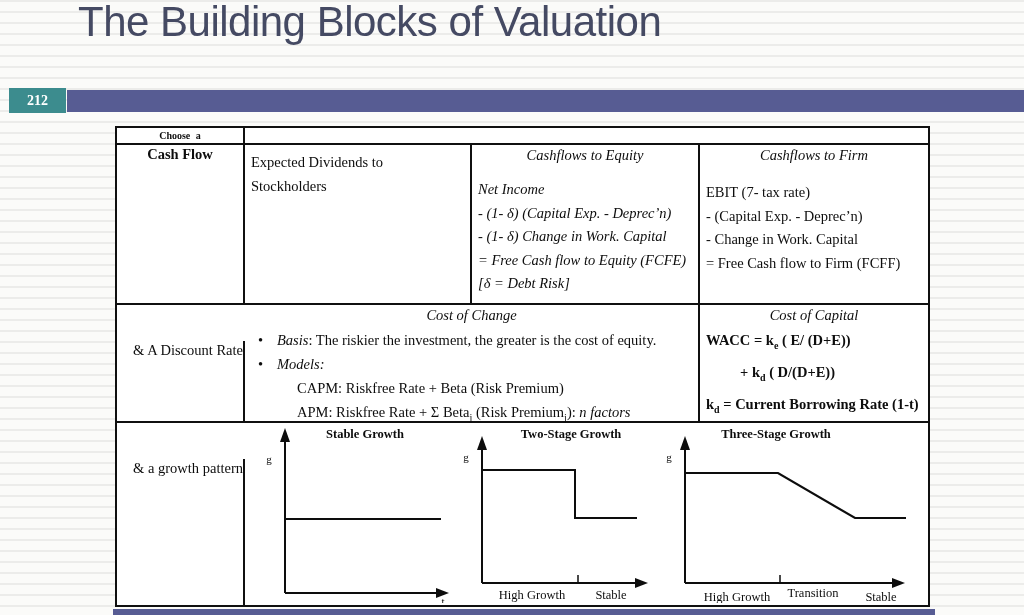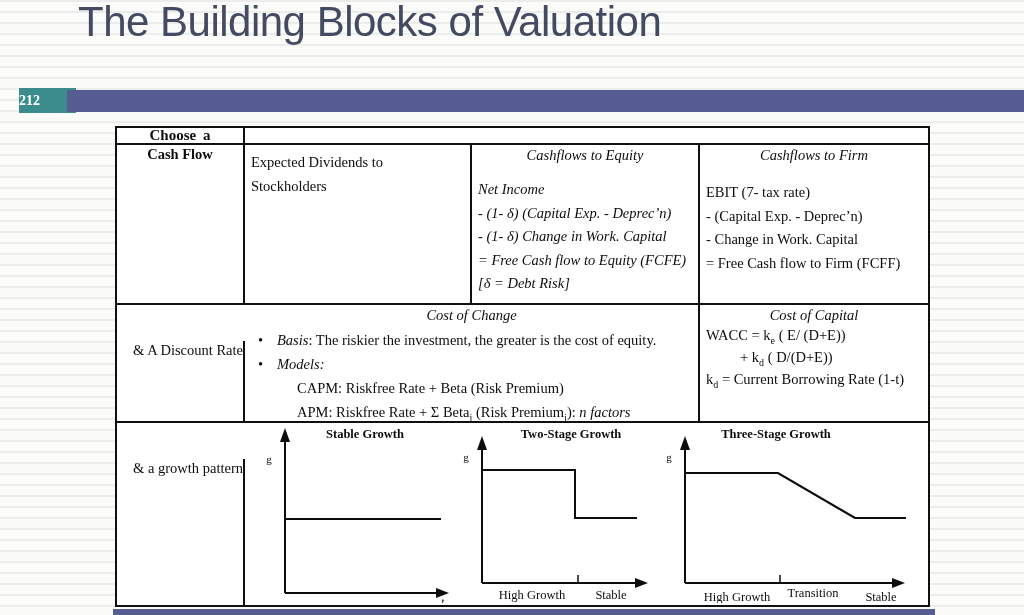--- a/index.html
+++ b/index.html
@@ -11,57 +11,57 @@
     background-color:#fbfbf9;
     background-image:repeating-linear-gradient(180deg,#ececea 0px,#ececea 2px,#fbfbf9 2px,#fbfbf9 11px);
   }
   .slide-title {
     position:absolute; left:78px; top:-2px;
     font-family:"Liberation Sans", sans-serif;
     font-size:42px; font-weight:400; letter-spacing:-0.5px;
     color:#454a63;
   }
   .page-badge {
-    position:absolute; left:19px; top:88px; width:57px; height:25px;
+    position:absolute; left:9px; top:88px; width:57px; height:25px;
     background:#3c8c8e; color:#ffffff;
-    font-size:14px; font-weight:bold; line-height:25px;
+    font-size:14px; font-weight:bold; text-align:center; line-height:25px;
   }
   .header-bar {
     position:absolute; left:67px; top:90px; width:957px; height:22px;
     background:#575c93;
   }
   .bottom-bar {
     position:absolute; left:113px; top:609px; width:822px; height:6px;
     background:#575c93;
   }
   .vtable {
     position:absolute; left:115px; top:126px; width:815px; height:481px;
     background:#ffffff; border:2px solid #101010;
     display:grid;
     grid-template-columns:128px 227px 228px 228px;
     grid-template-rows:17px 160px 118px 182px;
     font-size:14px;
   }
   .cell { position:relative; }
   .br { border-right:2px solid #101010; }
   .bb { border-bottom:2px solid #101010; }
-  .choose-a { font-weight:bold; font-size:15px; text-align:center; line-height:15px; word-spacing:3px; }
+  .choose-a { font-weight:bold; font-size:10px; text-align:center; line-height:15px; word-spacing:3px; }
   .row-label { text-align:center; padding-top:1px; font-size:14.5px;font-weight:bold; }
   .row-label-left { text-align:right; padding:1px 0 12px 5px; font-size:14.5px;margin-top:36px; }
   .col-head { font-style:italic; font-size:14.5px; text-align:center; padding-top:2px; }
   .body-lines { line-height:23.5px; padding-left:6px; font-size:14.5px; }
   .pad-div { padding-top:6px; }
   .pad-eq  { padding-top:14px;font-style:italic; }
   .pad-firm{ padding-top:17px; }
   .span2 { grid-column:2 / span 2; }
   .span3 { grid-column:2 / span 3; }
   .eq-list { font-size:14.5px; line-height:24px; padding:4px 0 0 13px; }
   .eq-list .indent { padding-left:39px; }
   .bullet { display:inline-block; width:19px; }
-  .cap-list { font-size:14.5px; line-height:17px; padding:3px 0 0 6px; }
+  .cap-list { font-size:14.5px; line-height:26px; padding:3px 0 0 6px;font-weight:bold; }
   .cap-indent { padding-left:34px; }
   sub { font-size:10px; }
   .graphs-svg { display:block; }
   svg text { font-family:"Liberation Serif", serif; fill:#0d0d0d; }
   .g-title { font-weight:bold; font-size:12.5px; text-anchor:middle; }
   .g-axis-lab { font-size:11px; text-anchor:middle; }
   .g-tick-lab { font-size:12.5px; text-anchor:middle; }
   .g-stroke { stroke:#0d0d0d; fill:none; }
 </style>
 </head>

